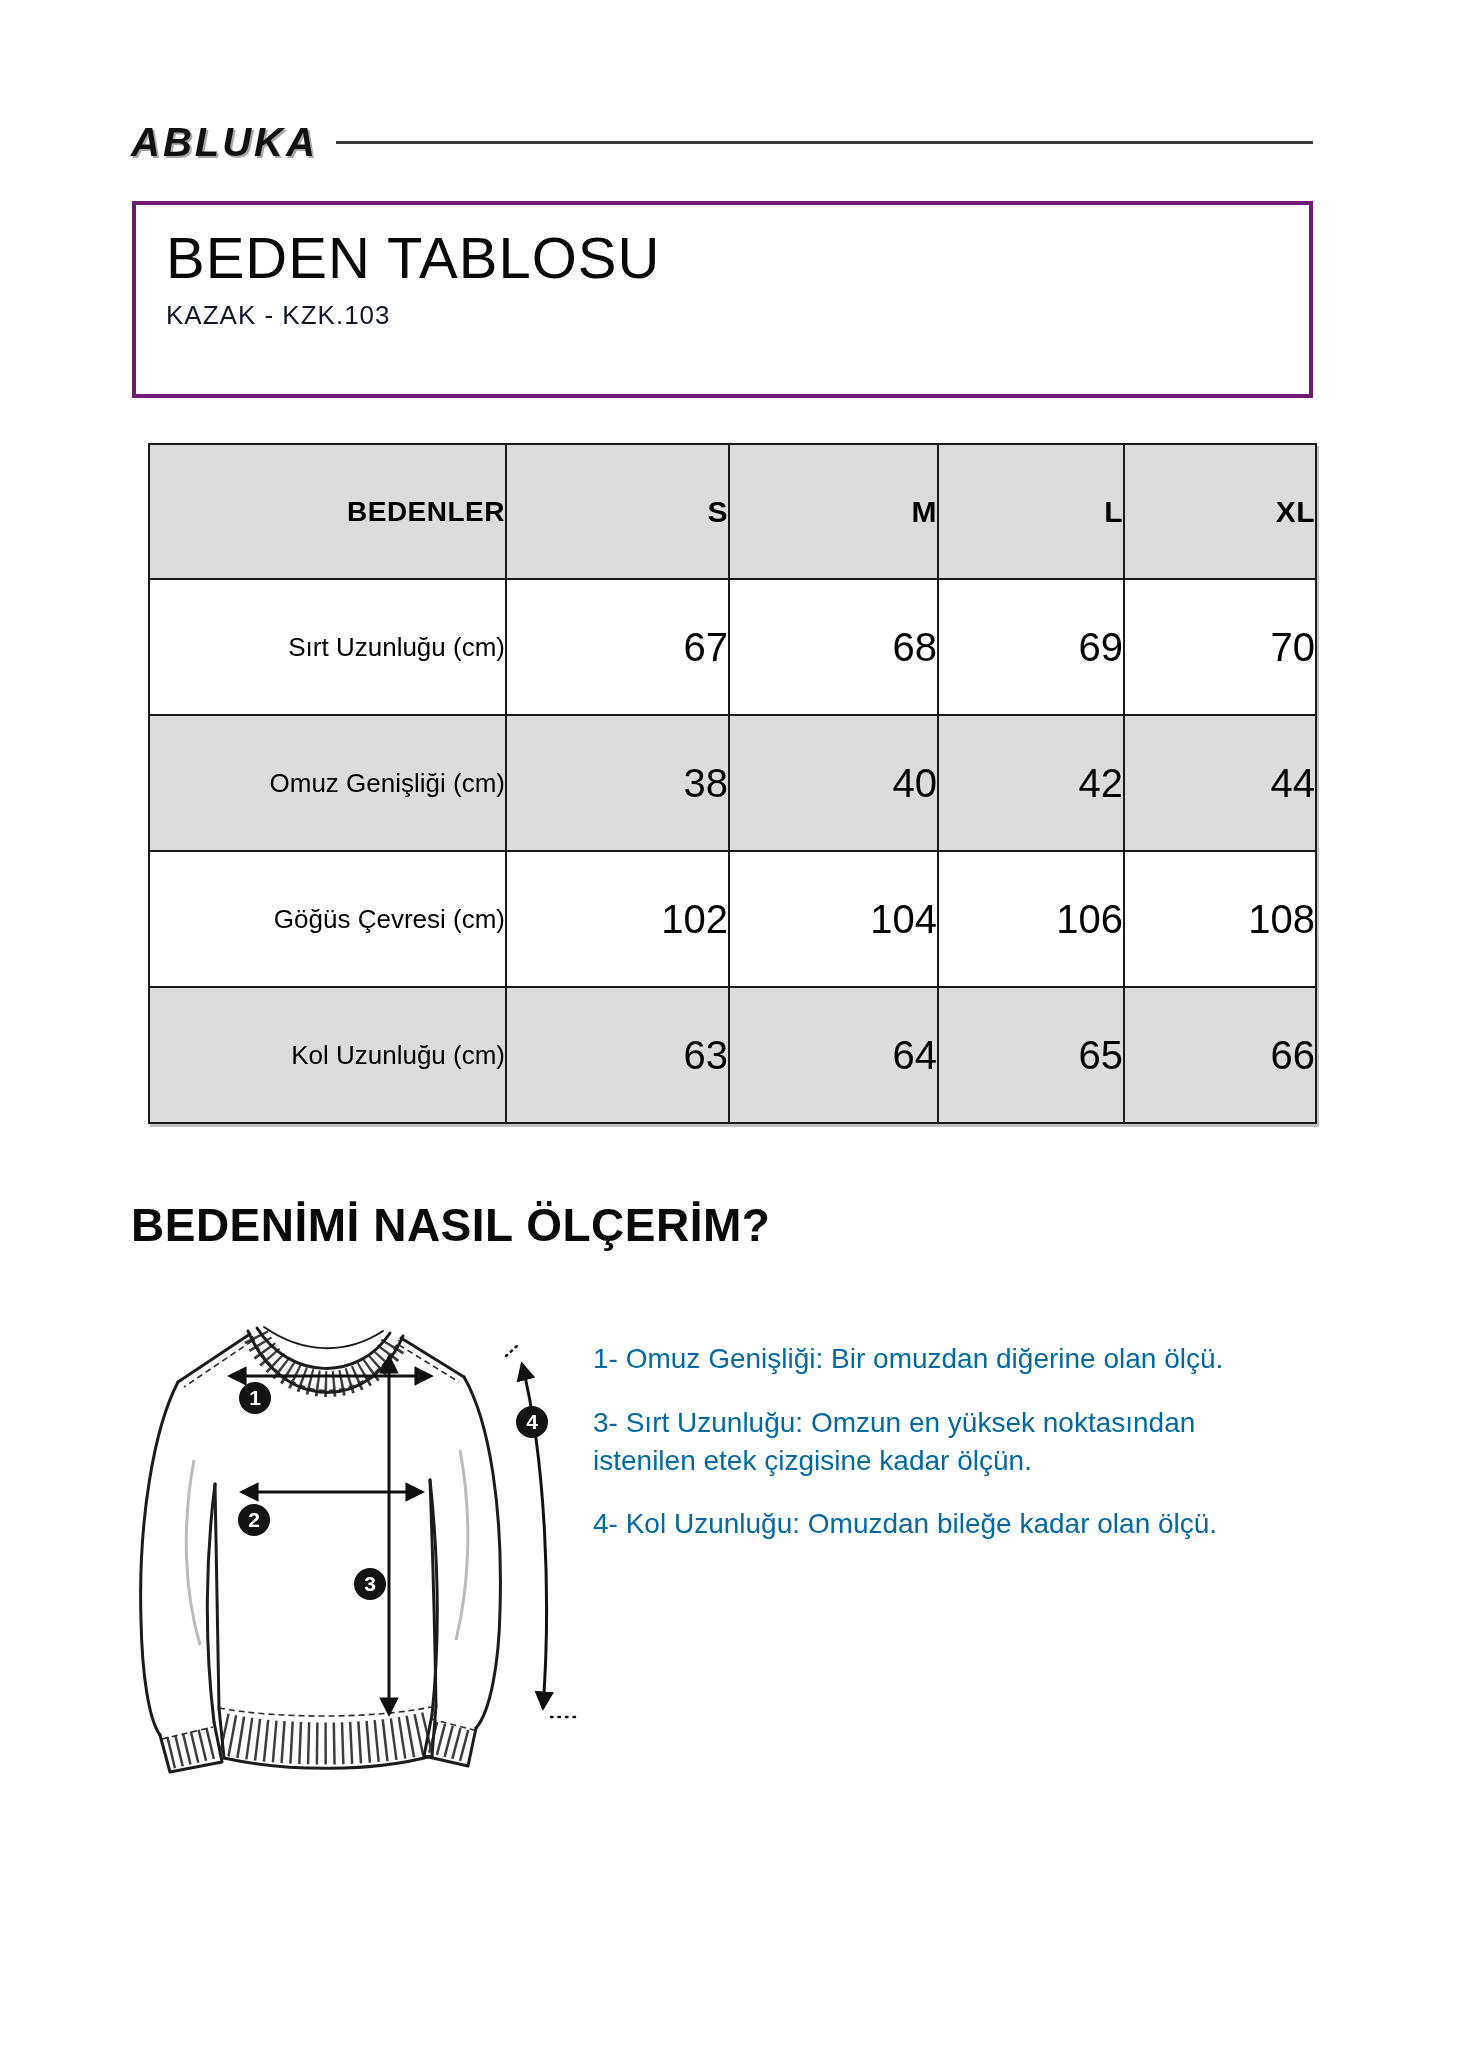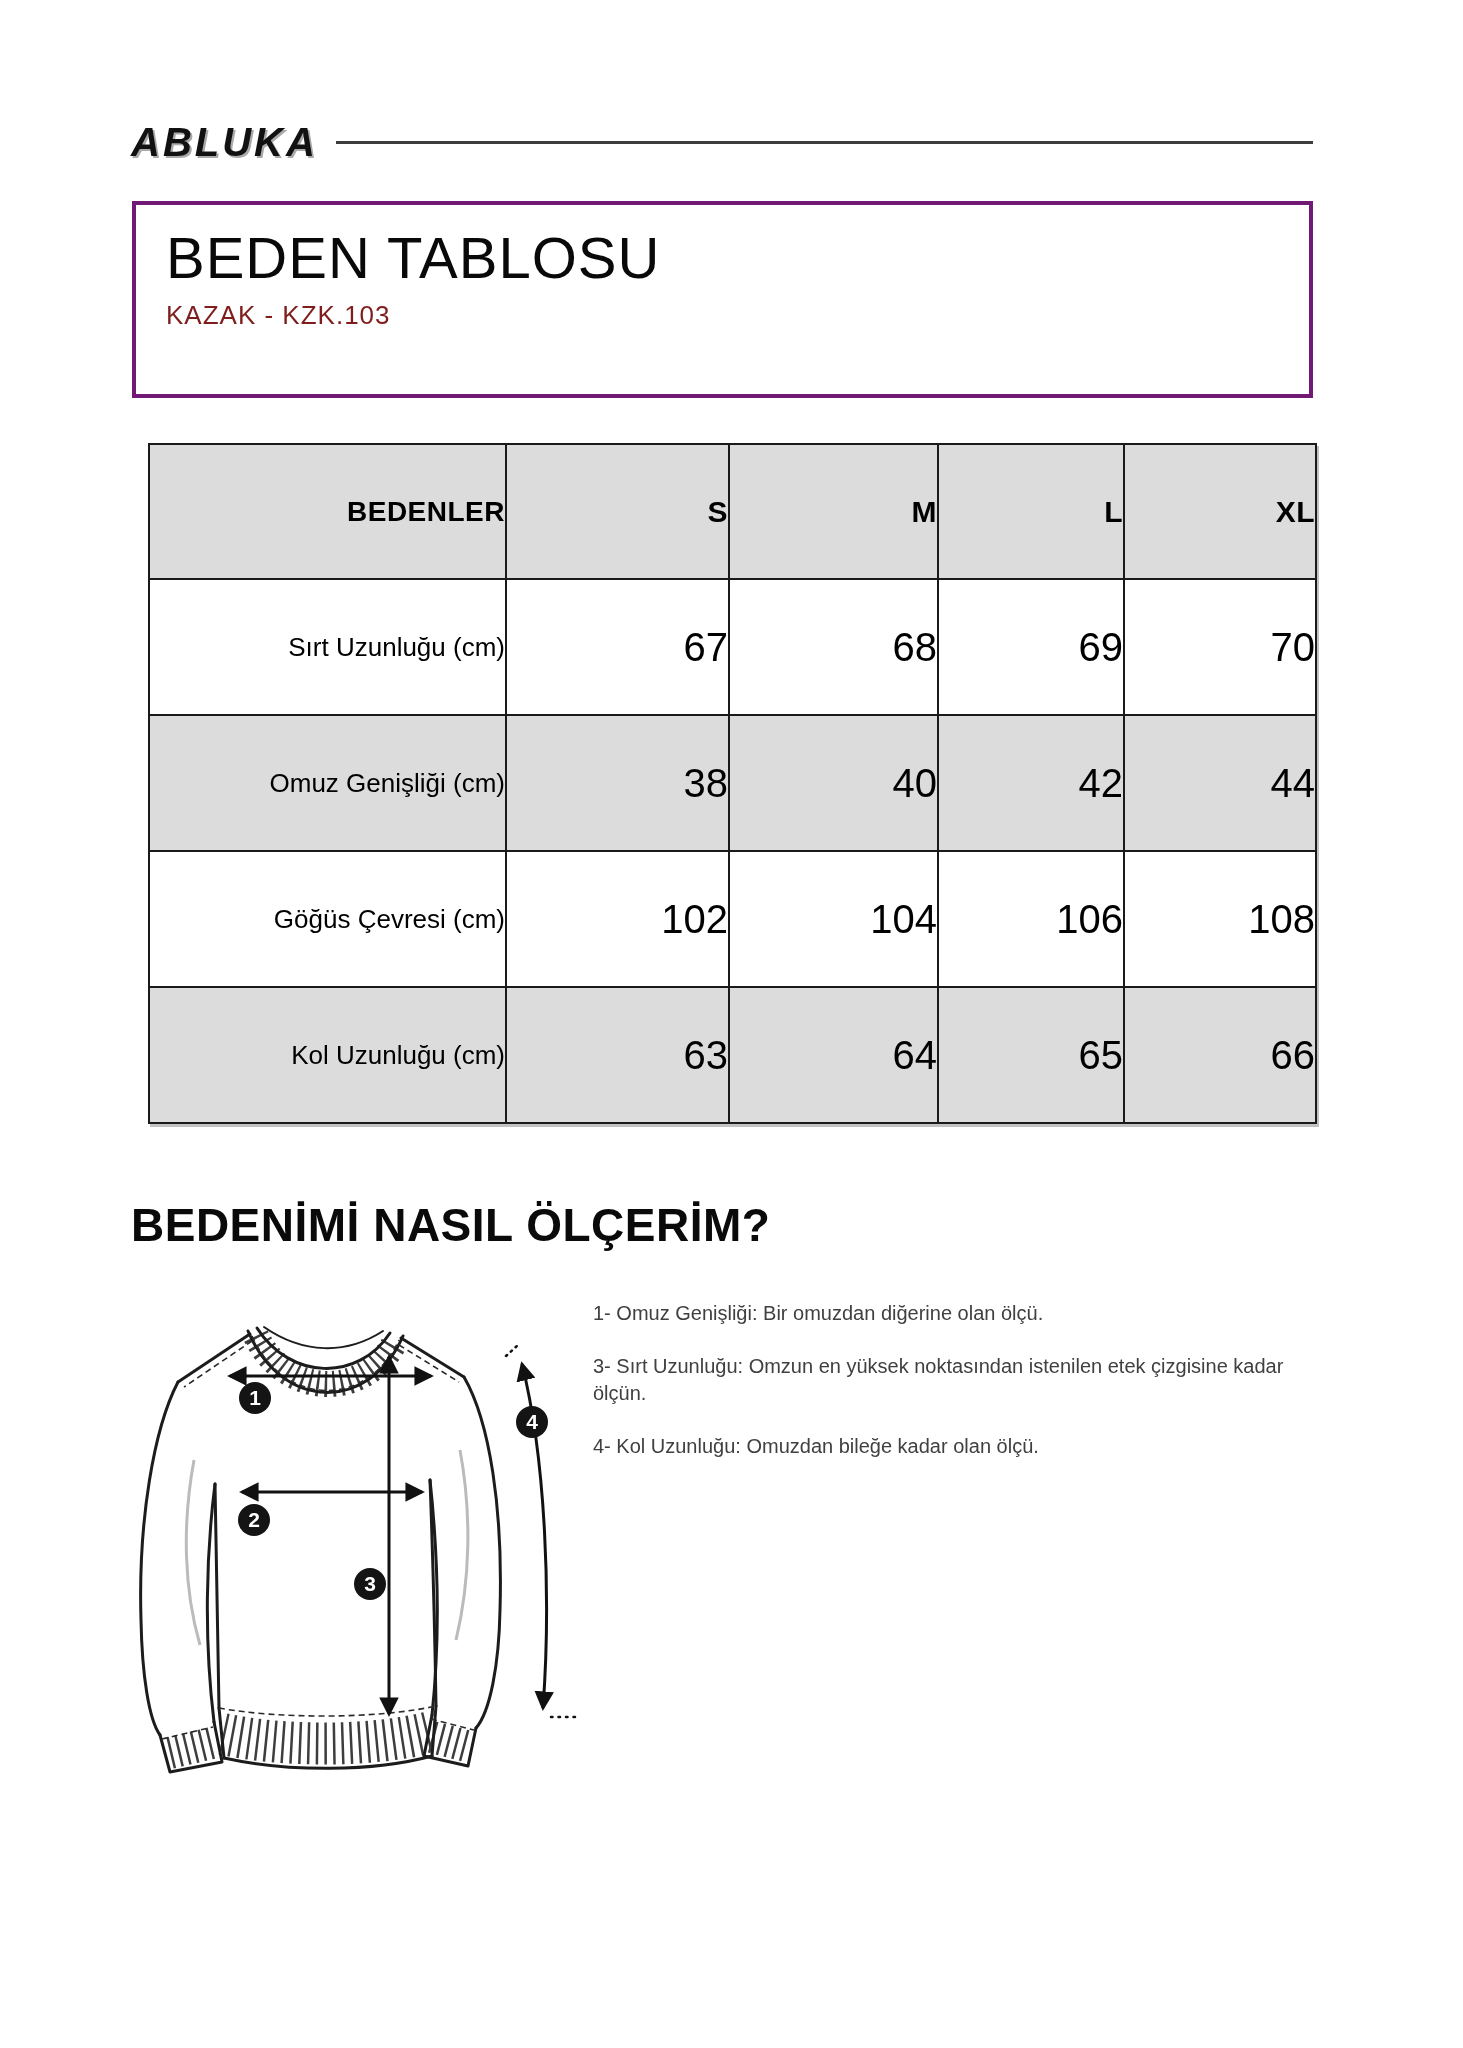--- a/index.html
+++ b/index.html
@@ -23,21 +23,21 @@
   }
   .logo-line { flex:1; height:3px; background:#3c3c3c; margin-left:18px; }
 
   
   .title-box {
     position:absolute; left:132px; top:201px; width:1181px; height:197px;
     border:4px solid #701a75; background:#fff;
     padding:22px 0 0 30px;
   }
   .title { font-size:58px; font-weight:400; letter-spacing:1px; line-height:1.08; color:#090909; }
-  .subtitle { font-size:26px; font-weight:400; letter-spacing:1px; margin-top:10px; color:#7f1d1d; }
+  .subtitle { font-size:26px; font-weight:400; letter-spacing:1px; margin-top:10px; color:#0f172a; }
 
   
   table.size-table {
     position:absolute; left:148px; top:443px; width:1167px;
     border-collapse:collapse; table-layout:fixed;
     box-shadow:2px 3px 0 #c2c2c2;
   }
   .size-table th, .size-table td {
     border:2px solid #1a1a1a; text-align:right; vertical-align:middle;
     overflow:hidden;
@@ -52,22 +52,22 @@
 
   
   .measure-heading {
     position:absolute; left:131px; top:1198px;
     font-size:46px; font-weight:bold; letter-spacing:0.5px; color:#0a0a0a;
   }
   .figure { position:absolute; left:118px; top:1310px; width:472px; height:502px; }
   .figure svg { width:100%; height:100%; display:block; }
 
   .instructions {
-    position:absolute; left:593px; top:1300px; width:712px;
-    font-size:20px; line-height:1.35; color:#404040;
+    position:absolute; left:593px; top:1340px; width:712px;
+    font-size:28px; line-height:1.35; color:#0369a1;
   }
   .instructions p { margin:0 0 26px 0; }
 </style>
 </head>
 <body>
 
 <div class="page">
 
   <div class="logo-row">
     <div class="logo">ABLUKA</div>

